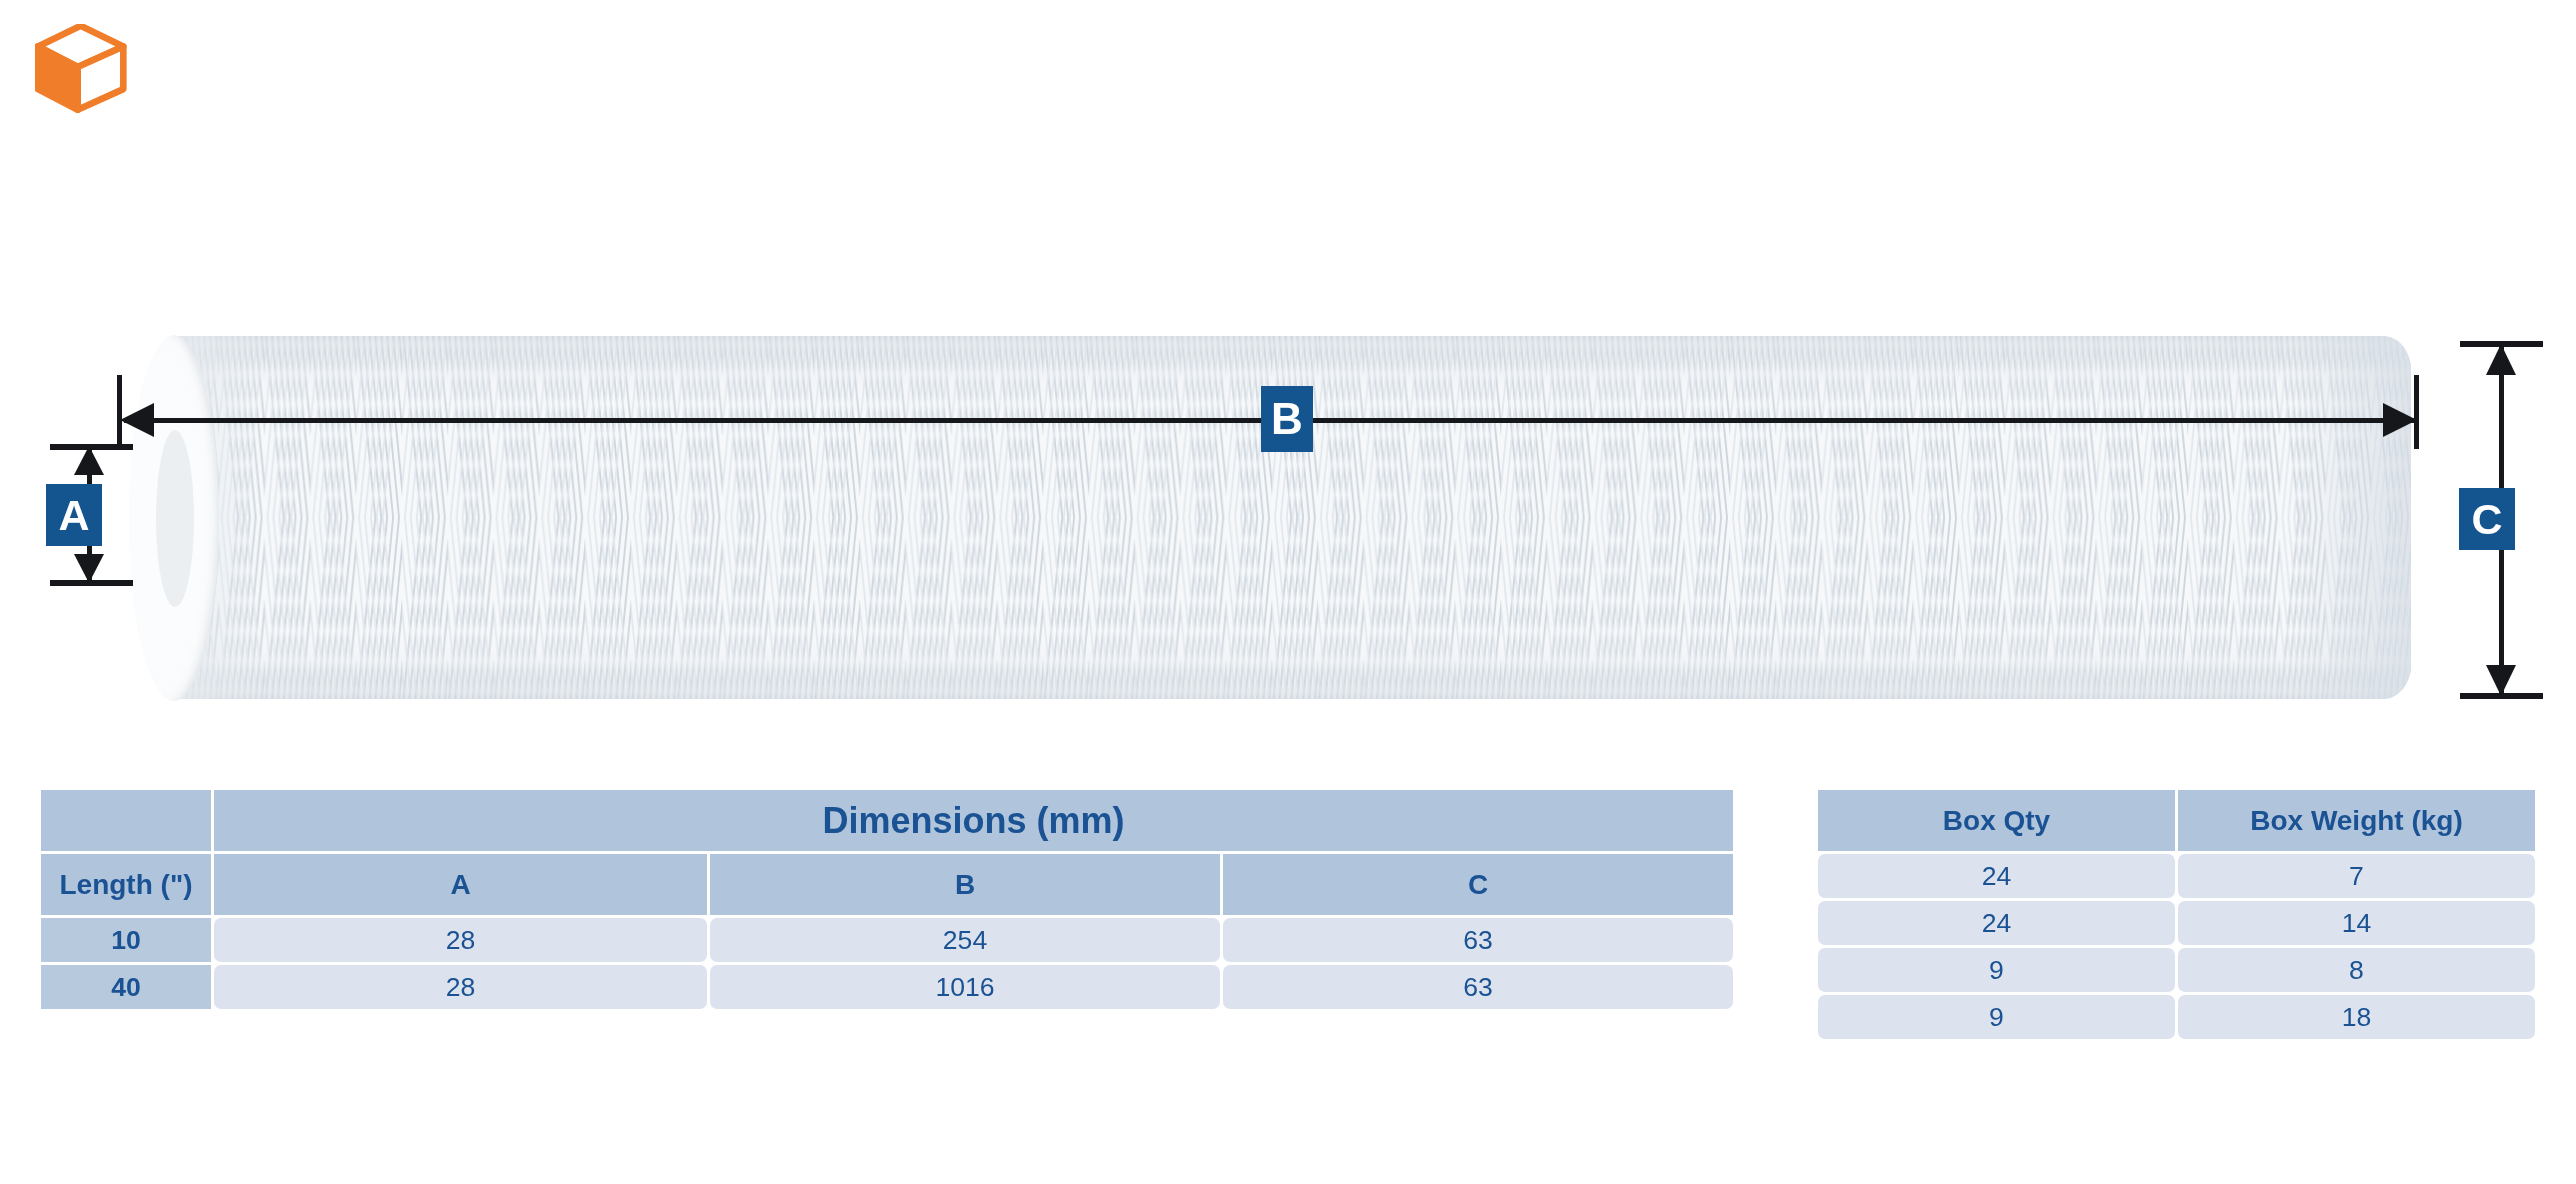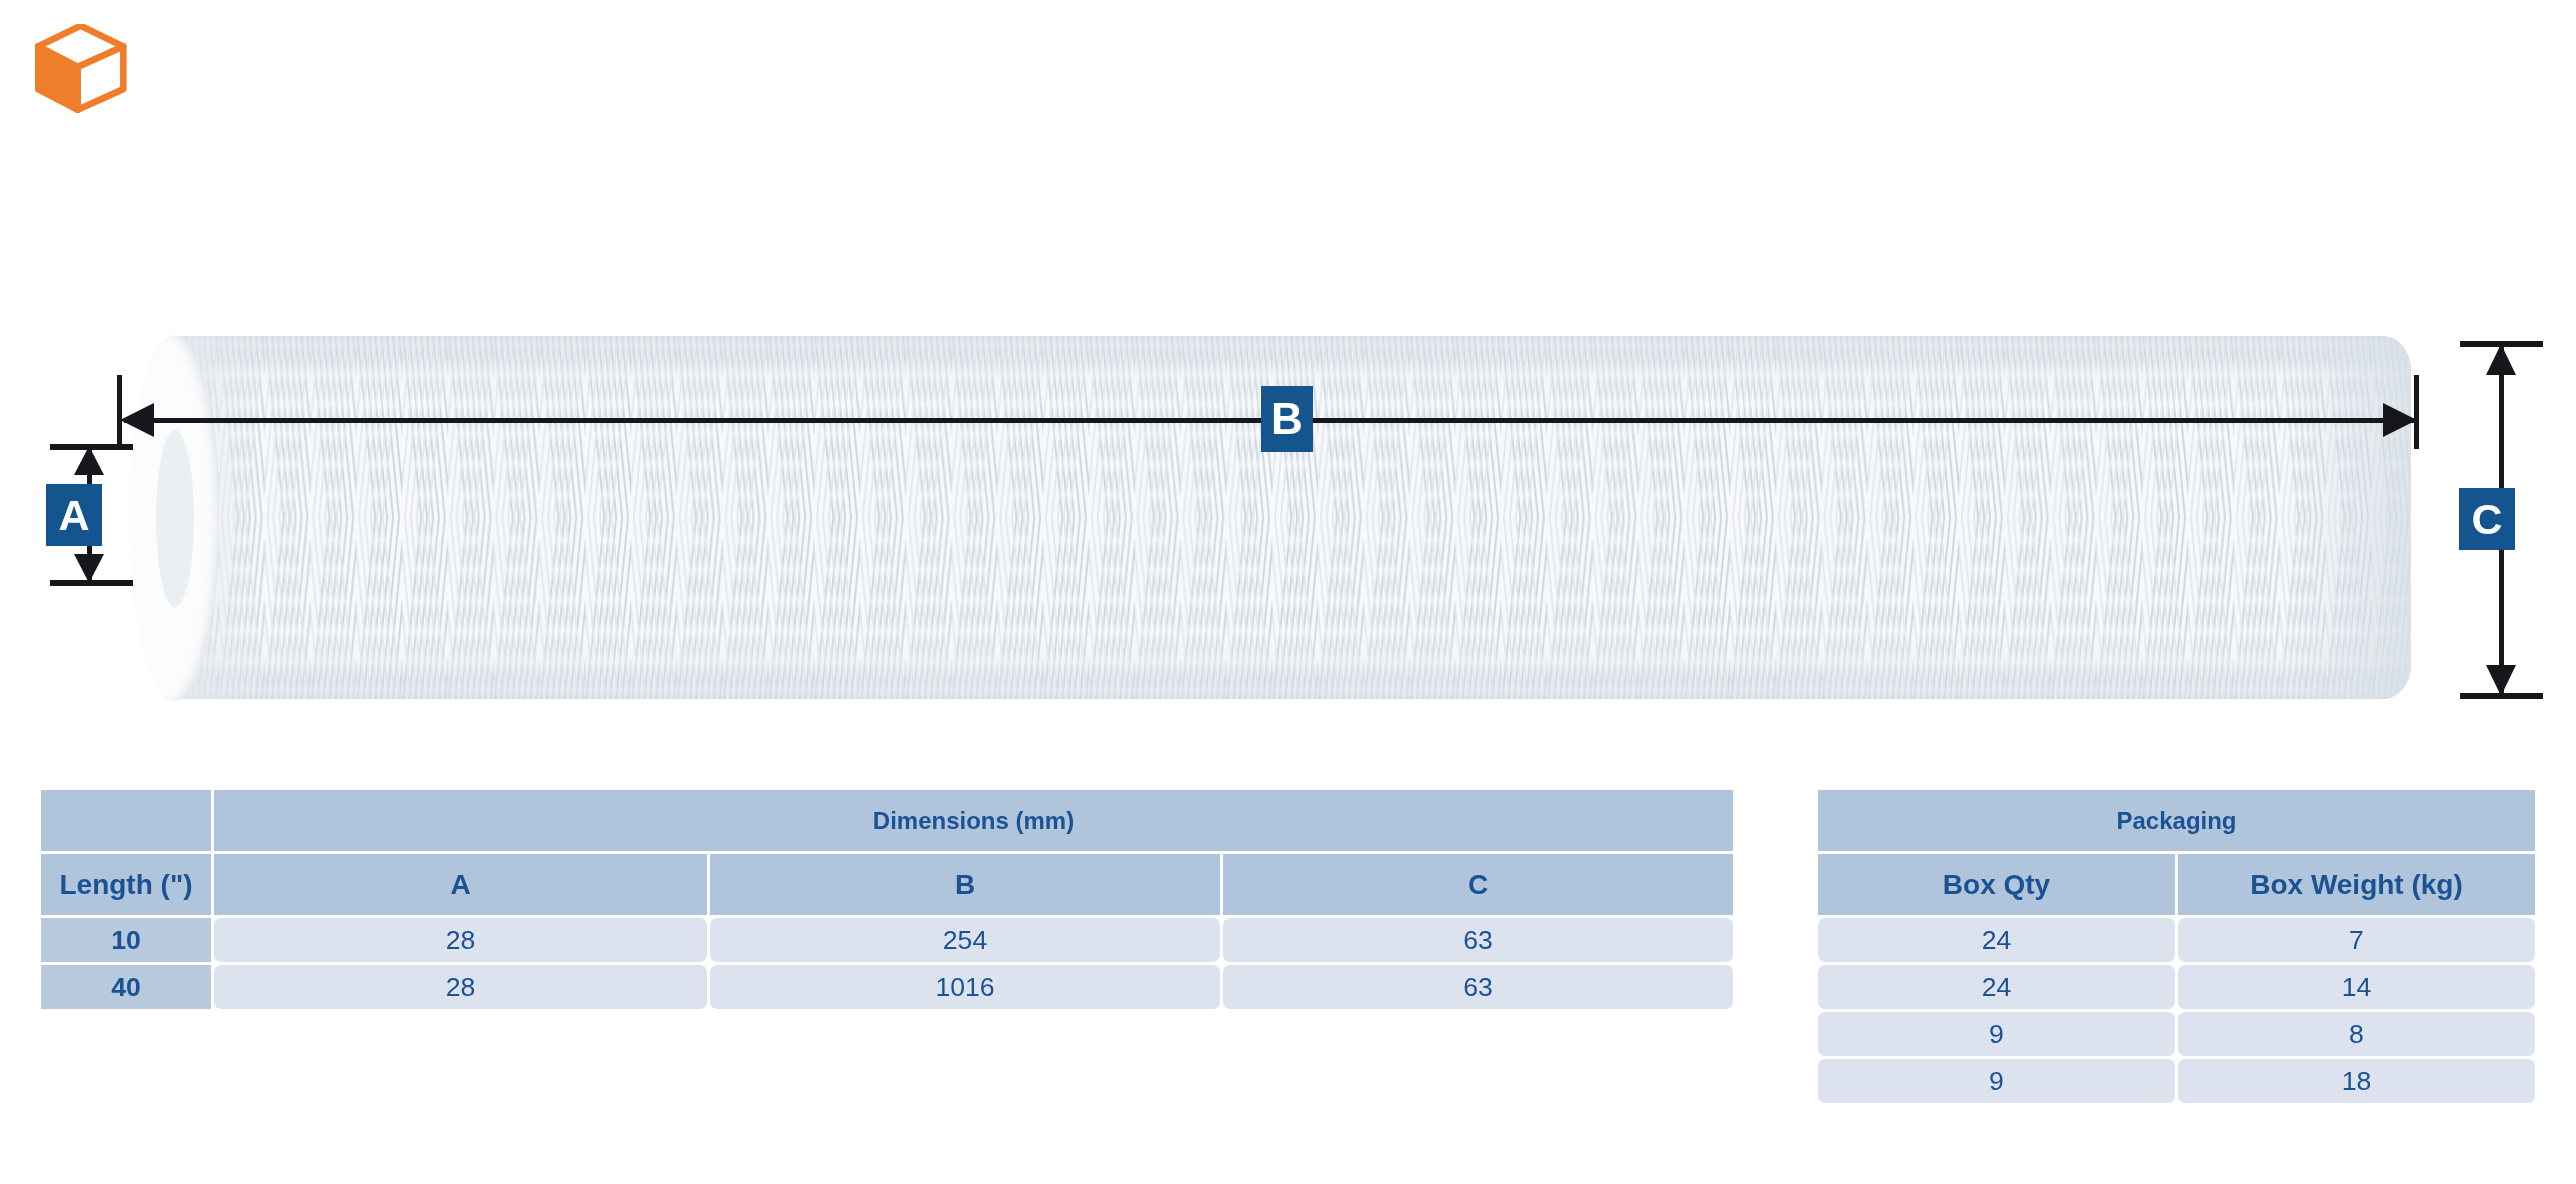--- a/index.html
+++ b/index.html
@@ -142,21 +142,21 @@
     padding:0;
     height:44px;
     text-align:center;
     vertical-align:middle;
     font-weight:normal;
     color:#1a5293;
   }
   .tbl .grp{
     background:#b0c5dc;
     font-weight:bold;
-    font-size:24px;
+    font-size:36px;
     height:61px;
   }
   .tbl .colhead{
     background:#b0c5dc;
     font-weight:bold;
     font-size:28px;
     height:61px;
   }
   .tbl .rowhead{
     background:#b6c9dd;
@@ -307,23 +307,20 @@
     </tbody>
   </table>
 
   <table class="tbl" id="pack-table">
     <colgroup>
       <col class="p0">
         <col class="p1">
     </colgroup>
     <tbody>
       <tr>
-        <td class="grp" colspan="2">Packaging</td>
-      </tr>
-      <tr>
         <td class="colhead">Box Qty</td>
         <td class="colhead">Box Weight (kg)</td>
       </tr>
 
       <tr>
         <td class="cell">24</td>
         <td class="cell">7</td>
       </tr>
       <tr>
         <td class="cell">24</td>

